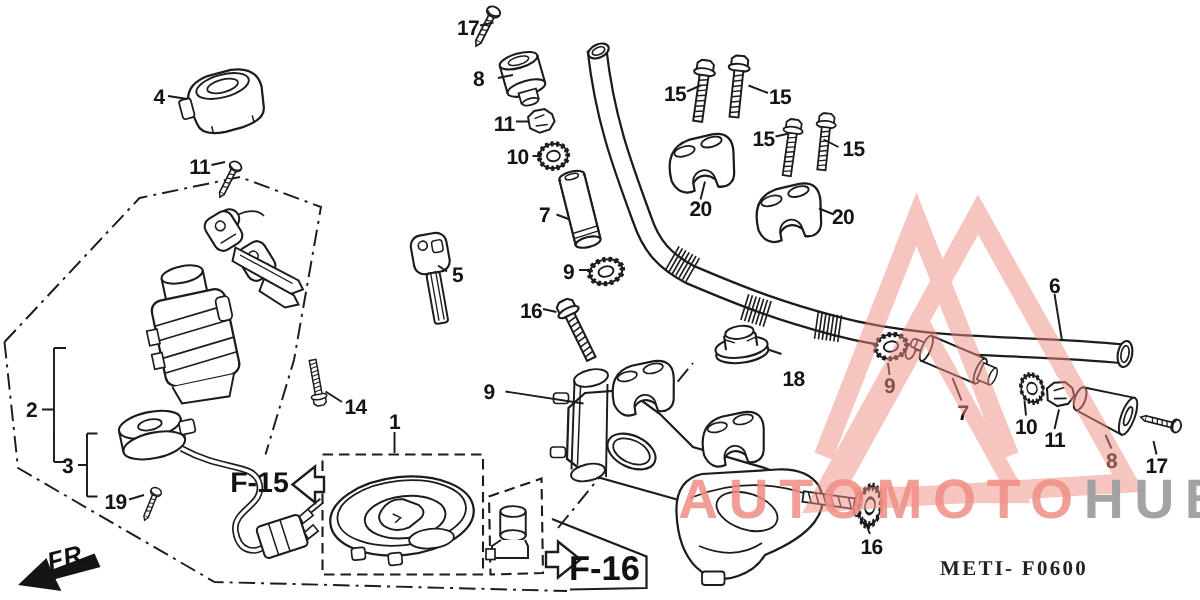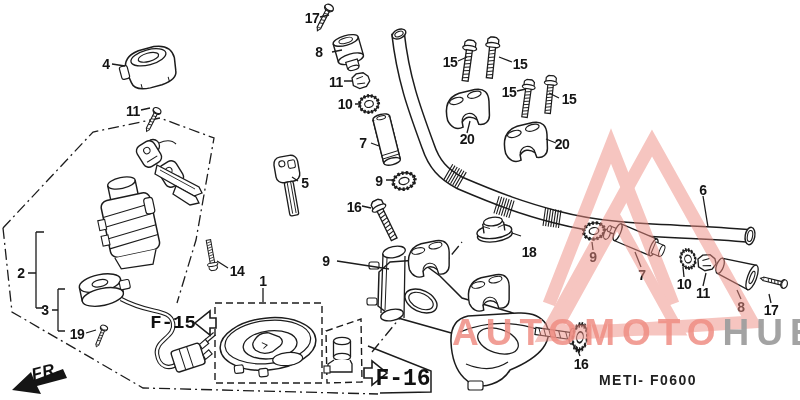--- a/index.html
+++ b/index.html
@@ -2,26 +2,26 @@
 <html><head>
 <meta charset="utf-8">
 <style>
   html,body{margin:0;padding:0;background:#fff;}
   .stage{position:relative;width:800px;height:400px;background:#fff;overflow:hidden;
          font-family:"Liberation Sans",sans-serif;}
   .art{position:absolute;left:0;top:0;z-index:1;}
   .labels{position:absolute;left:0;top:0;width:800px;height:400px;z-index:2;pointer-events:none;}
   .plabel{position:absolute;transform:translate(-50%,-50%);font-weight:bold;font-size:14px;
           color:#141414;letter-spacing:-0.5px;white-space:nowrap;}
-  .ref{position:absolute;transform:translate(-50%,-50%);font-weight:bold;font-size:19px;color:#111;font-family:Liberation Mono, monospace;}
+  .ref{position:absolute;transform:translate(-50%,-50%);font-weight:bold;font-size:19px;color:#111;}
   .ref.small{font-size:23px;}
   .fr{position:absolute;transform:translate(-50%,-50%) rotate(-15deg);font-weight:bold;
       font-style:italic;font-size:17px;color:#111;letter-spacing:0.5px;}
-  .code{position:absolute;transform:translate(-50%,-50%);font-family:Liberation Sans, sans-serif;
-        font-weight:bold;font-size:14px;letter-spacing:1.5px;color:#222;white-space:nowrap;}
+  .code{position:absolute;transform:translate(-50%,-50%);font-family:Liberation Serif, serif;
+        font-weight:bold;font-size:14px;letter-spacing:1.5px;color:#222;white-space:nowrap;margin-left:28px;}
   .wm{position:absolute;left:0;top:0;width:800px;height:400px;z-index:3;pointer-events:none;}
   .wm-text{position:absolute;left:452px;top:314px;font-size:37px;font-weight:bold;
            letter-spacing:7px;line-height:1;white-space:nowrap;}
   .wm-text .p1{opacity:0.85;text-align:right;}
   .wm-text .p2{opacity:0.95;}
 </style>
 </head>
 <body>
 
 <div class="stage">

